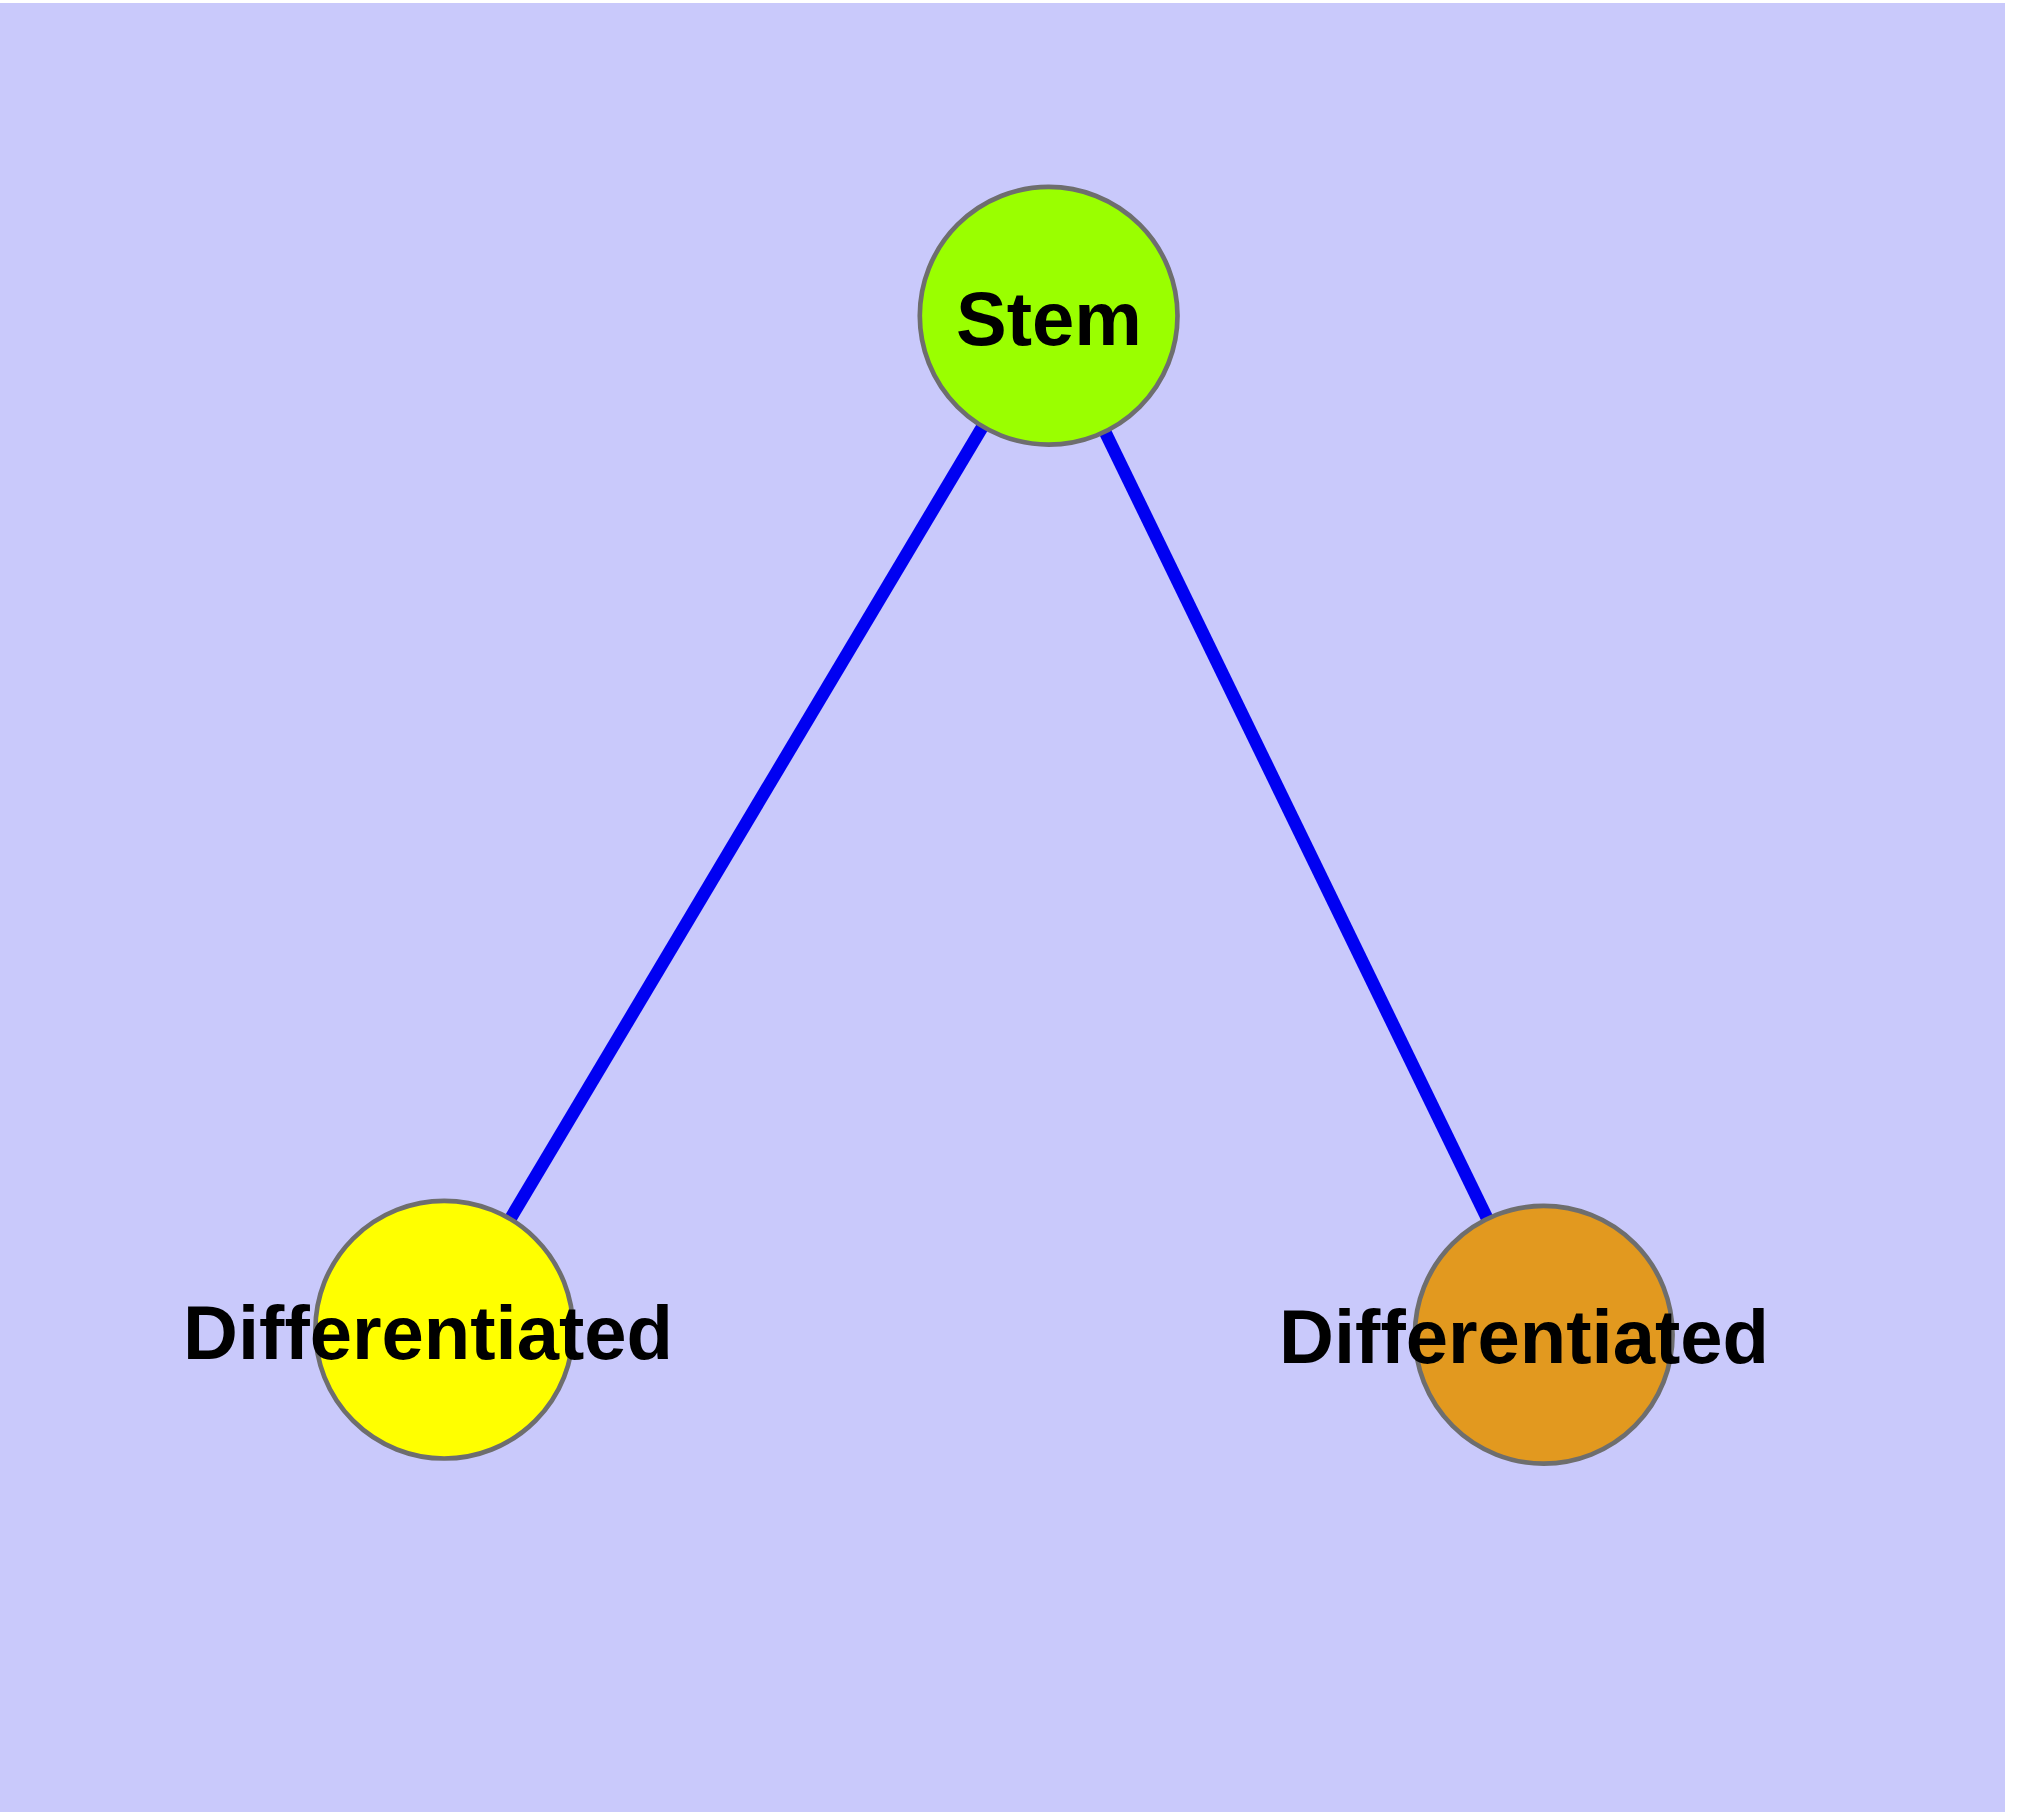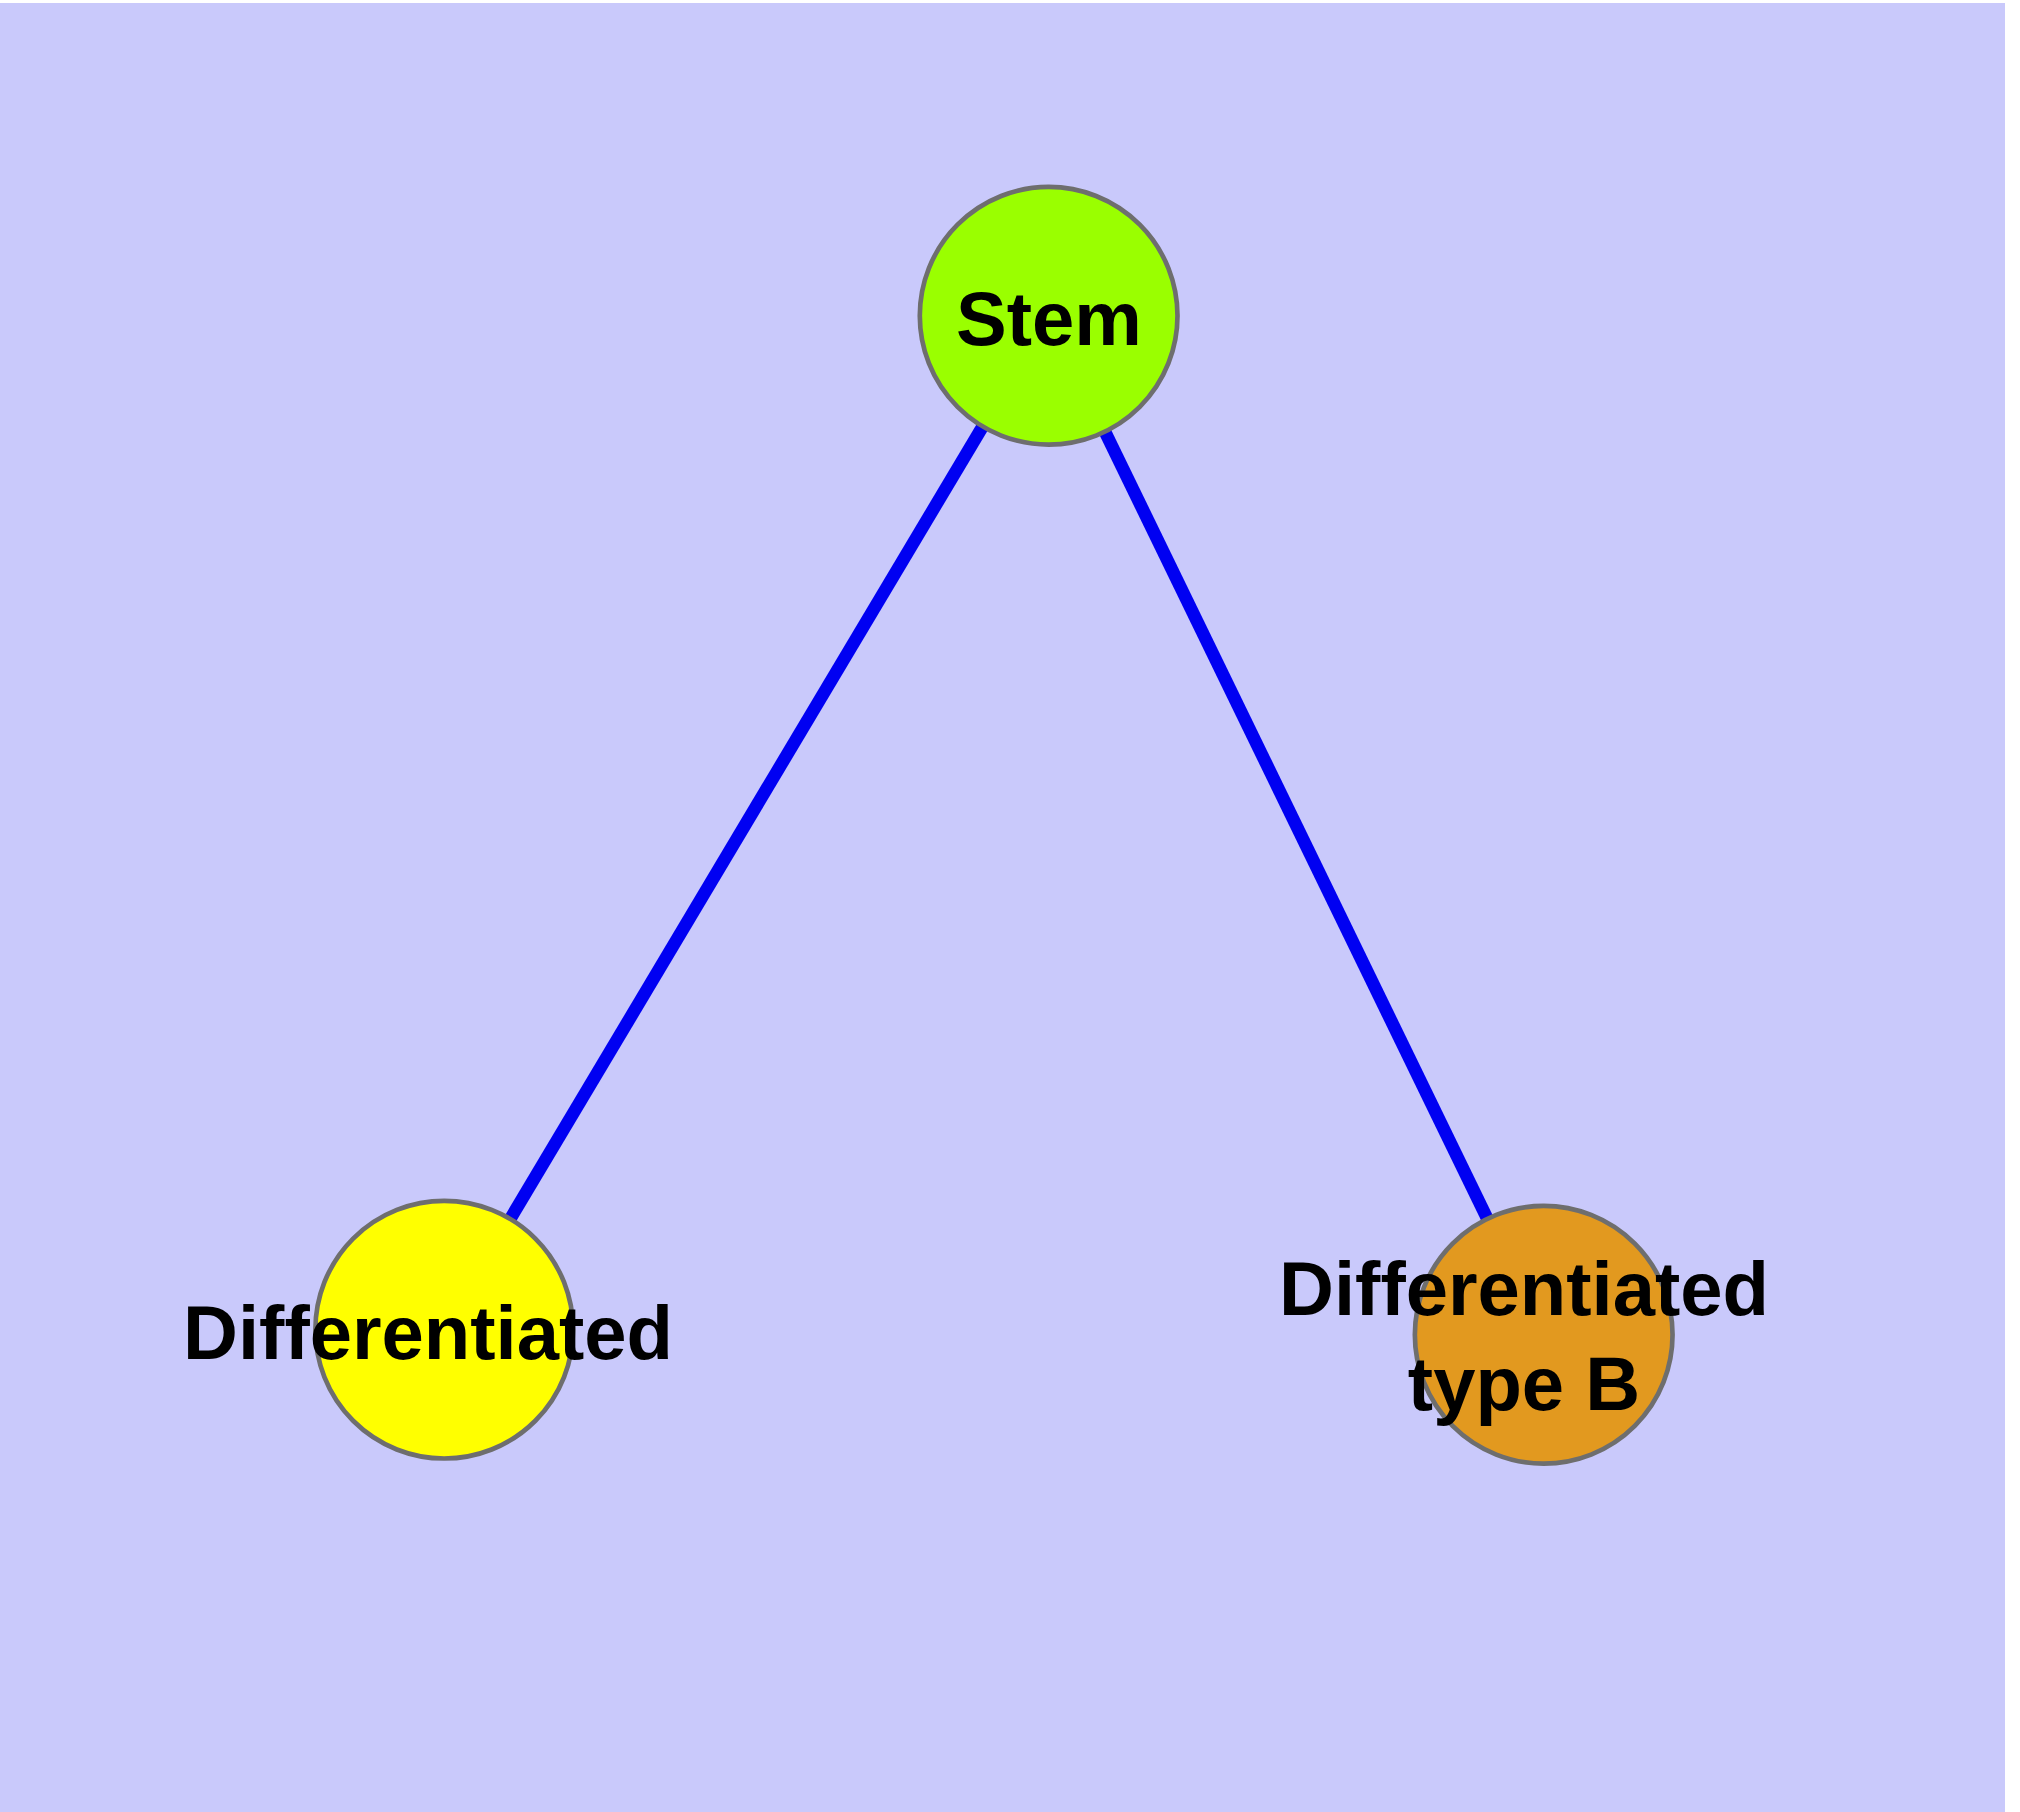--- a/index.html
+++ b/index.html
@@ -57,16 +57,15 @@
   <div class="node-label" style="left:1049px; top:315px;">
     <span>Stem</span>
   </div>
 
   <div class="node-label" style="left:428px; top:1329px;">
     <span>Differentiated</span>
   </div>
 
   <div class="node-label" style="left:1524px; top:1333px;">
     <span>Differentiated</span>
-    <span>type B</span>
   </div>
 </div>
 
 
 </body></html>

